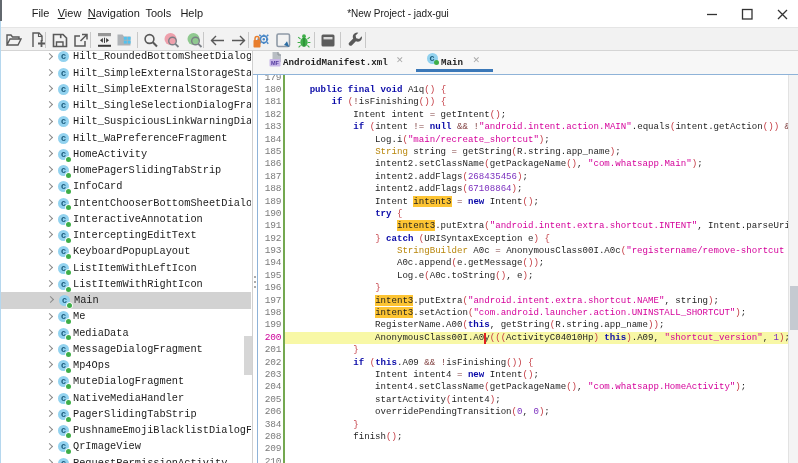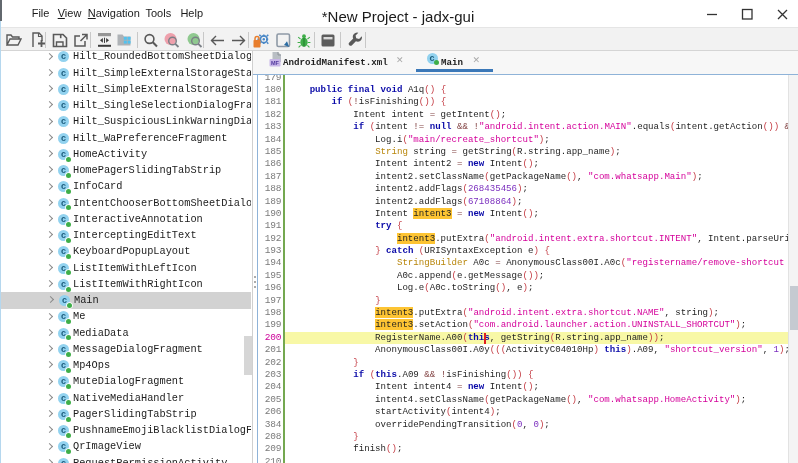--- a/index.html
+++ b/index.html
@@ -4,21 +4,21 @@
 * { margin:0; padding:0; box-sizing:border-box; }
 html,body { width:798px; height:463px; overflow:hidden; background:#fff;
   font-family:"Liberation Sans", sans-serif; }
 #win { position:relative; width:798px; height:463px; }
 .abs { position:absolute; }
 
 
 #titlebar { position:absolute; left:0; top:0; width:798px; height:27px; background:#fff; }
 .menu { position:absolute; top:7px; font-size:11px; color:#1b1b1b; }
 #wtitle { position:absolute; top:8px; left:298px; width:200px; text-align:center;
-  font-size:15px; color:#1b1b1b; }
+  font-size:10px; color:#1b1b1b; }
 
 #toolbar { position:absolute; left:0; top:27px; width:798px; height:24px;
   background:#f2f2f2; border-top:1px solid #e5e5e5; border-bottom:1px solid #d5d5d5; }
 .ti { position:absolute; }
 .tsep { position:absolute; top:4px; width:1px; height:16px; background:#c8c8c8; }
 
 
 #tree { position:absolute; left:0; top:51px; width:251px; height:412px;
   background:#fff; overflow:hidden; }
 .trow { position:absolute; left:0; width:251px; height:16.25px;
@@ -367,21 +367,20 @@
   </div>
   <div id="greenline"></div>
   <div id="code">
 <div class="cl"></div>
 <div class="cl">    <span class="k">public final void</span> A1q<span class="p">()</span> <span class="p">{</span></div>
 <div class="cl">        <span class="k">if</span> <span class="p">(</span><span class="o">!</span>isFinishing<span class="p">())</span> <span class="p">{</span></div>
 <div class="cl">            Intent intent <span class="o">=</span> getIntent<span class="p">()</span>;</div>
 <div class="cl">            <span class="k">if</span> <span class="p">(</span>intent <span class="o">!=</span> <span class="k">null</span> <span class="o">&amp;&amp;</span> <span class="o">!</span><span class="s">"android.intent.action.MAIN"</span>.equals<span class="p">(</span>intent.getAction<span class="p">())</span> <span class="o">&amp;</span></div>
 <div class="cl">                Log.i<span class="p">(</span><span class="s">"main/recreate_shortcut"</span><span class="p">)</span>;</div>
 <div class="cl">                <span class="t">String</span> string <span class="o">=</span> getString<span class="p">(</span>R.string.app_name<span class="p">)</span>;</div>
-<div class="cl">                Intent intent2 <span class="o">=</span> <span class="k">new</span> Intent<span class="p">()</span>;</div>
 <div class="cl">                intent2.setClassName<span class="p">(</span>getPackageName<span class="p">()</span>, <span class="s">"com.whatsapp.Main"</span><span class="p">)</span>;</div>
 <div class="cl">                intent2.addFlags<span class="p">(</span><span class="n">268435456</span><span class="p">)</span>;</div>
 <div class="cl">                intent2.addFlags<span class="p">(</span><span class="n">67108864</span><span class="p">)</span>;</div>
 <div class="cl">                Intent <span class="h">intent3</span> <span class="o">=</span> <span class="k">new</span> Intent<span class="p">()</span>;</div>
 <div class="cl">                <span class="k">try</span> <span class="p">{</span></div>
 <div class="cl">                    <span class="h">intent3</span>.putExtra<span class="p">(</span><span class="s">"android.intent.extra.shortcut.INTENT"</span>, Intent.parseUri</div>
 <div class="cl">                <span class="p">}</span> <span class="k">catch</span> <span class="p">(</span>URISyntaxException e<span class="p">)</span> <span class="p">{</span></div>
 <div class="cl">                    <span class="t">StringBuilder</span> A0c <span class="o">=</span> AnonymousClass00I.A0c<span class="p">(</span><span class="s">"registername/remove-shortcut</span></div>
 <div class="cl">                    A0c.append<span class="p">(</span>e.getMessage<span class="p">())</span>;</div>
 <div class="cl">                    Log.e<span class="p">(</span>A0c.toString<span class="p">()</span>, e<span class="p">)</span>;</div>

